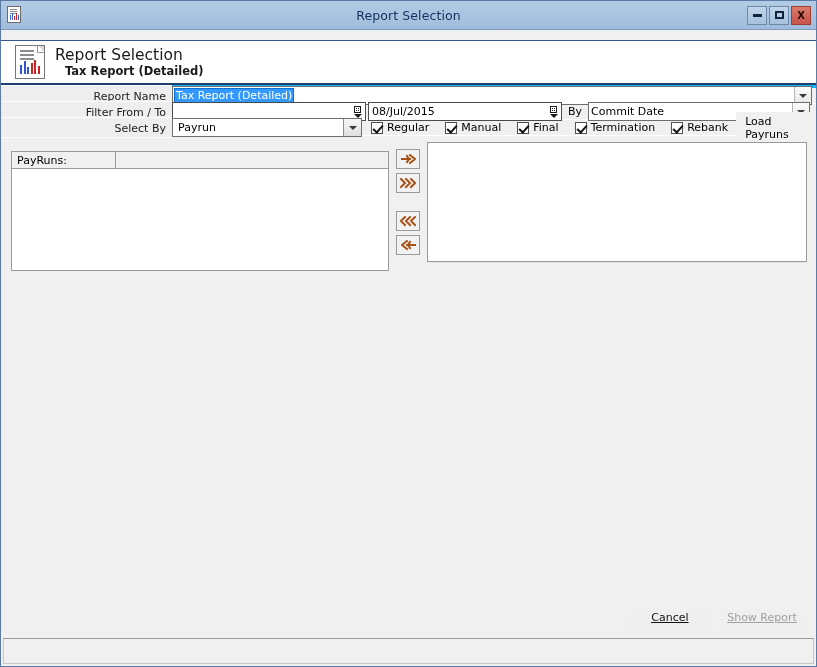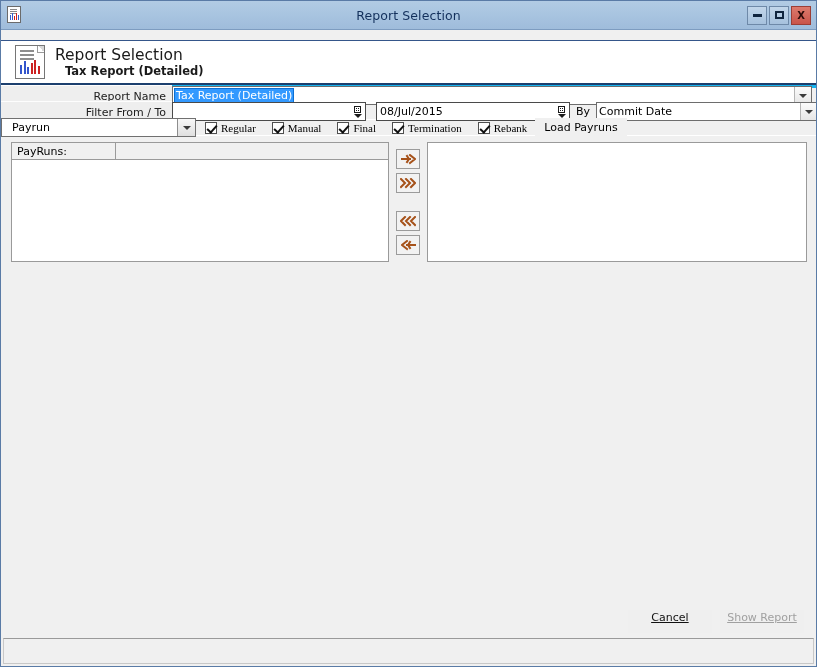--- a/index.html
+++ b/index.html
@@ -211,21 +211,21 @@
   .caret { width:0;height:0;border-left:4px solid transparent;border-right:4px solid transparent;border-top:4px solid #3a3a3a; }
 
   
   .combo2 {
     display: flex; align-items: stretch;
     border: 1px solid #707070;
     background: #ffffff;
     height: 19px; box-sizing: border-box;
     font-size: 11px;
   }
-  .combo2 .val { flex:1 1 auto; display:flex; align-items:center; padding-left:10px; }
+  .combo2 .val { flex:1 1 auto; display:flex; align-items:center; padding-left:5px; }
   .combo2 .drop2 {
     flex: 0 0 17px;
     background: linear-gradient(to bottom,#f8f8f8,#dfdfdf);
     border-left: 1px solid #8d8d8d;
     display:flex;align-items:center;justify-content:center;
   }
 
   
   .datefield {
     display: flex; align-items: stretch;
@@ -249,21 +249,21 @@
     gap: 1px; padding: 1px;
   }
   .spin .cal u { background: #1a1a1a; display:block; }
   .spin .dn { width:0;height:0;border-left:4px solid transparent;border-right:4px solid transparent;border-top:4px solid #1a1a1a;margin-top:1px; }
 
   .bylabel { padding: 0 6px; font-size: 11px; }
 
   
   .cb {
     display: inline-flex; align-items: center; gap: 4px;
-    font-size: 11px; margin-right: 16px; font-family: Liberation Serif, serif;
+    font-size: 11px; margin-right: 16px;
   }
   .cbbox {
     width: 12px; height: 12px;
     border: 1px solid #4f4f4f;
     background: #ffffff;
     box-sizing: border-box;
     position: relative;
     flex: 0 0 12px;
   }
   .cbbox.checked::after {
@@ -291,21 +291,21 @@
     box-sizing: border-box;
   }
   .listbox {
     border: 1px solid #9a9a9a;
     background: #ffffff;
     box-sizing: border-box;
     height: 120px;
     display: flex; flex-direction: column;
     box-shadow: 0 1px 0 rgba(0,0,0,0.04);
   }
-  .lb-left { width: 378px; flex: 0 0 378px; }
+  .lb-left { width: 378px; flex: 0 0 378px; margin-top: 9px; }
   .lb-right { width: 380px; flex: 0 0 380px; }
   .lb-header {
     height: 16px;
     flex: 0 0 16px;
     background: #f0f0f0;
     border-bottom: 1px solid #9a9a9a;
     display: flex;
     font-size: 11px;
   }
   .lb-header .hcell {
@@ -459,21 +459,21 @@
           <div class="spin">
             <span class="cal">
                 <u></u>
                 <u></u>
                 <u></u>
                 <u></u>
               </span>
             <span class="dn"></span>
           </div>
         </div>
-        <div class="datefield" style="width:194px;margin-left:10px;">
+        <div class="datefield" style="width:194px;margin-left:2px;">
           <div class="dval">08/Jul/2015</div>
           <div class="spin">
             <span class="cal">
                 <u></u>
                 <u></u>
                 <u></u>
                 <u></u>
               </span>
             <span class="dn"></span>
           </div>
@@ -482,20 +482,21 @@
         <div class="combo" style="width:222px;">
           <div class="val">Commit Date</div>
           <div class="drop">
               <span class="caret"></span>
             </div>
         </div>
       </div>
     </div>
 
     <div class="frow">
+      <div class="flabel">Select By</div>
       <div class="fcontrols">
         <div class="combo2" style="width:195px;">
           <div class="val">Payrun</div>
           <div class="drop2">
               <span class="caret"></span>
             </div>
         </div>
         <div style="display:flex;align-items:center;padding-left:9px;">
           <label class="cb">
             <span class="cbbox checked"></span>

